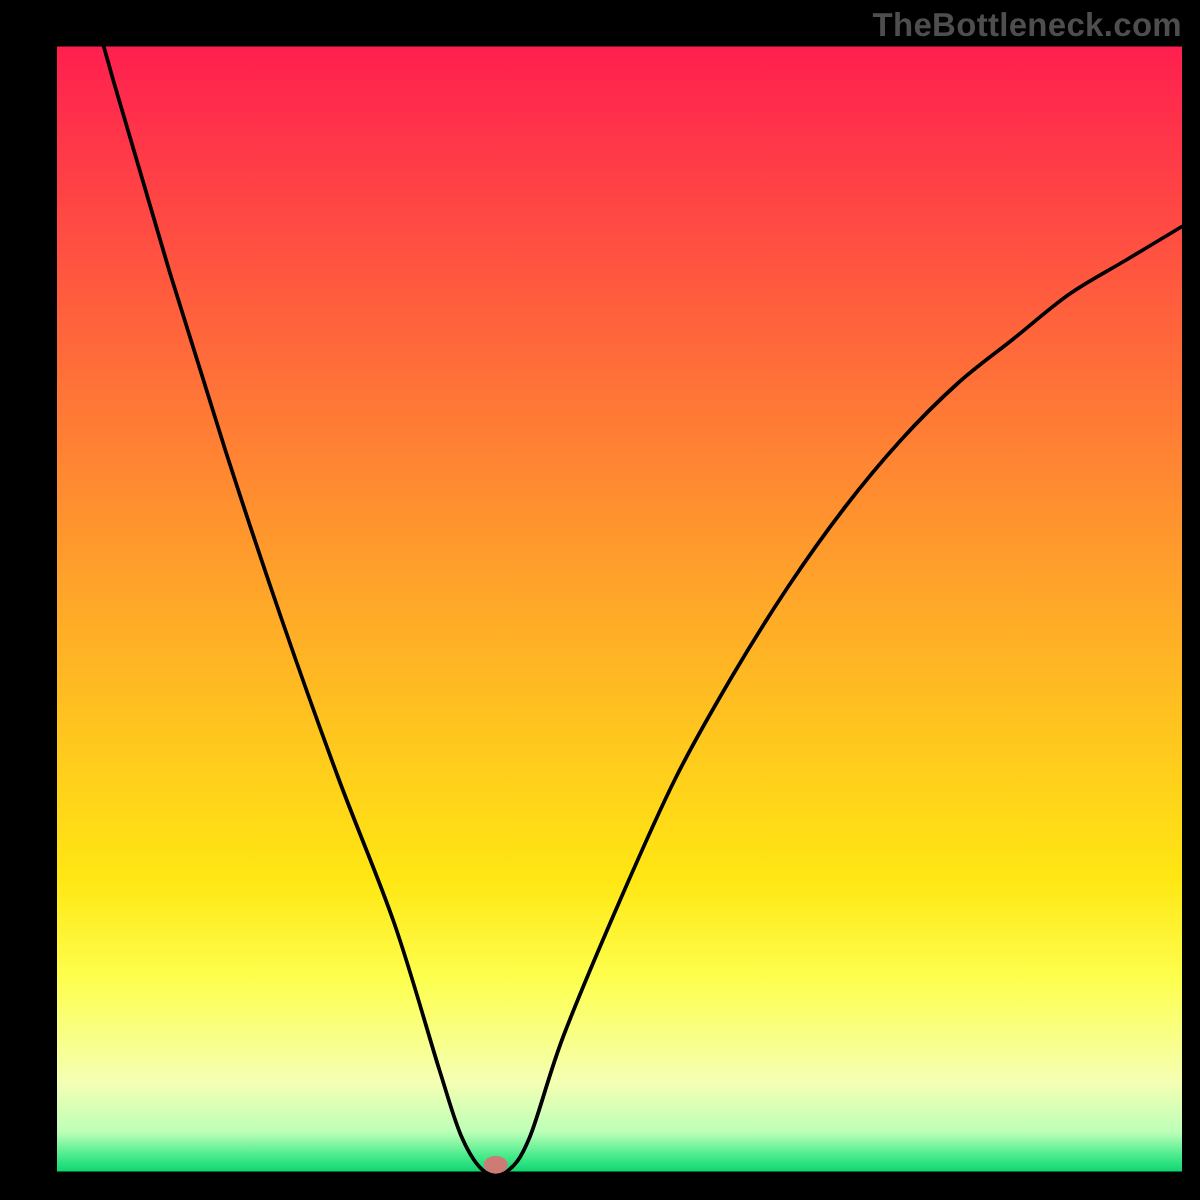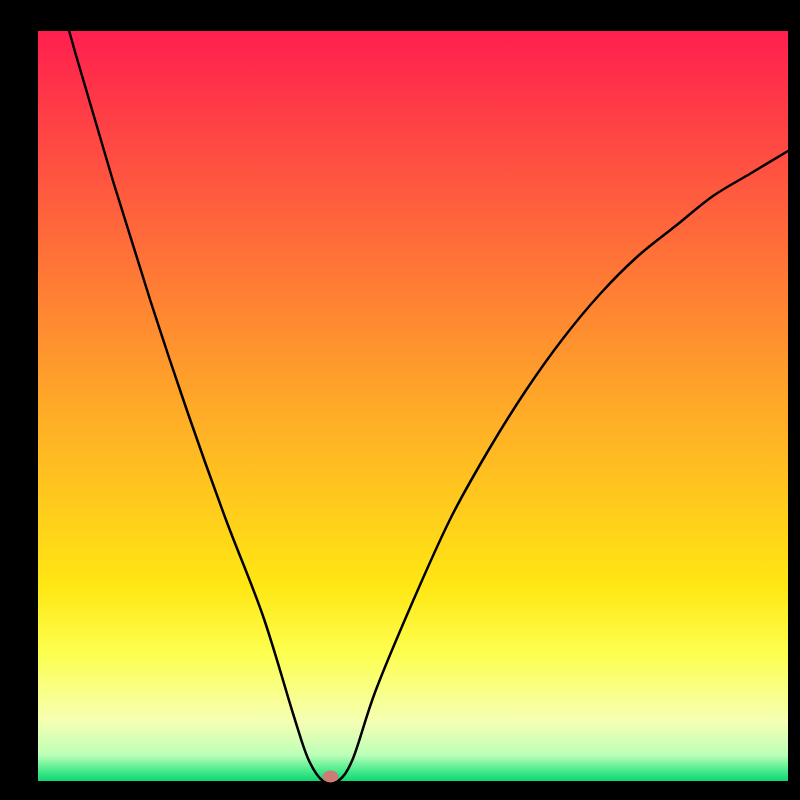--- a/index.html
+++ b/index.html
@@ -31,20 +31,21 @@
     position: absolute;
     top: 0;
     left: 0;
   }
 </style>
 </head>
 <body>
 
 <div class="frame">
 
+  <div class="watermark">TheBottleneck.com</div>
 
   <svg id="chart-svg" width="800" height="800" viewBox="0 0 800 800">
     <defs>
       <linearGradient id="bg-grad" x1="0" y1="0" x2="0" y2="1">
           <stop offset="0%" stop-color="#ff1f4f"></stop>
           <stop offset="50%" stop-color="#ffa928"></stop>
           <stop offset="74%" stop-color="#ffe713"></stop>
           <stop offset="83%" stop-color="#fdff4f"></stop>
           <stop offset="92%" stop-color="#f5ffb3"></stop>
           <stop offset="96.5%" stop-color="#bdffb8"></stop>

